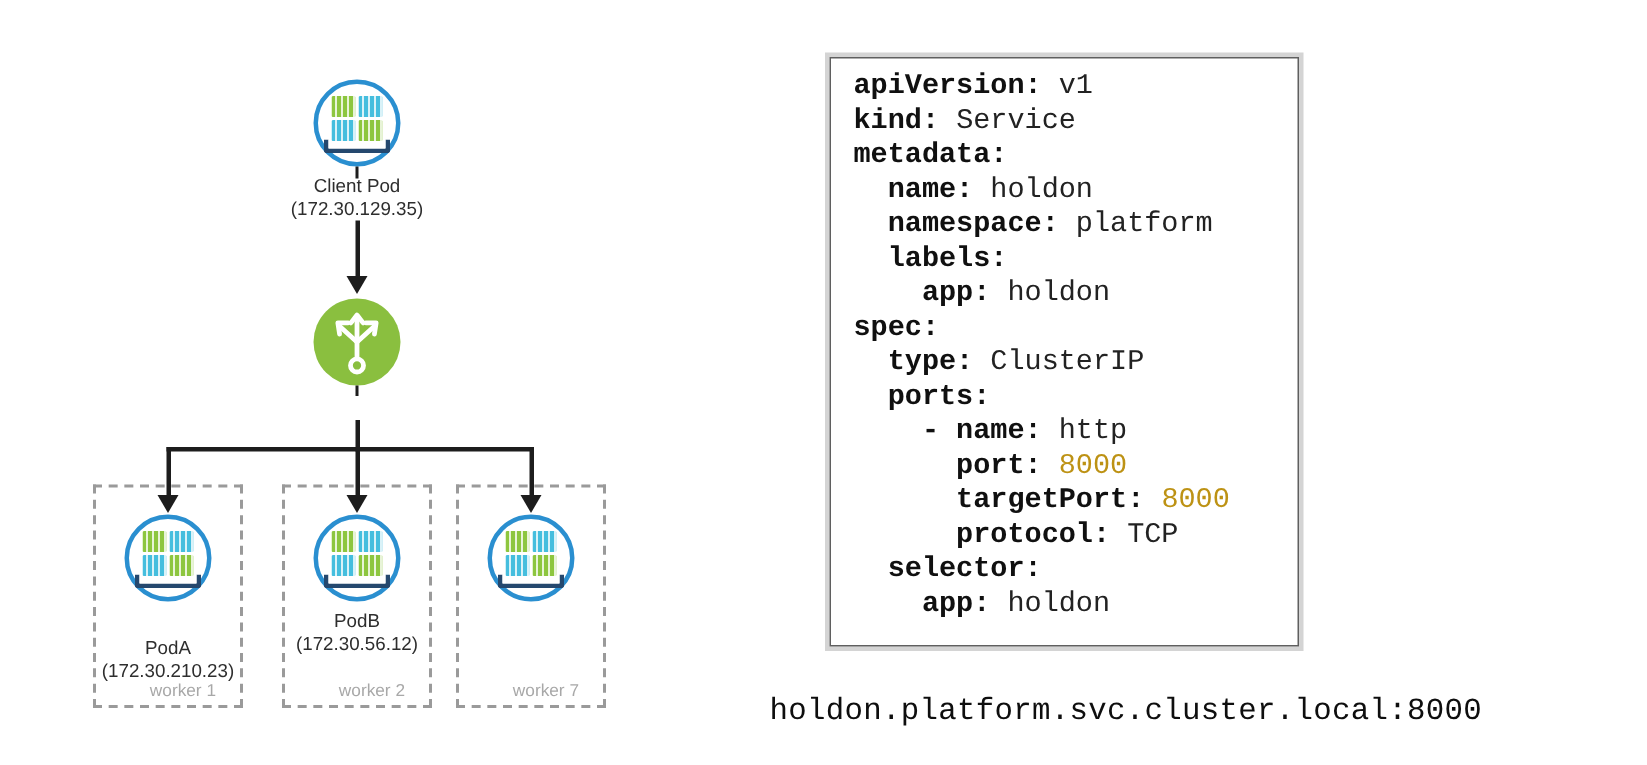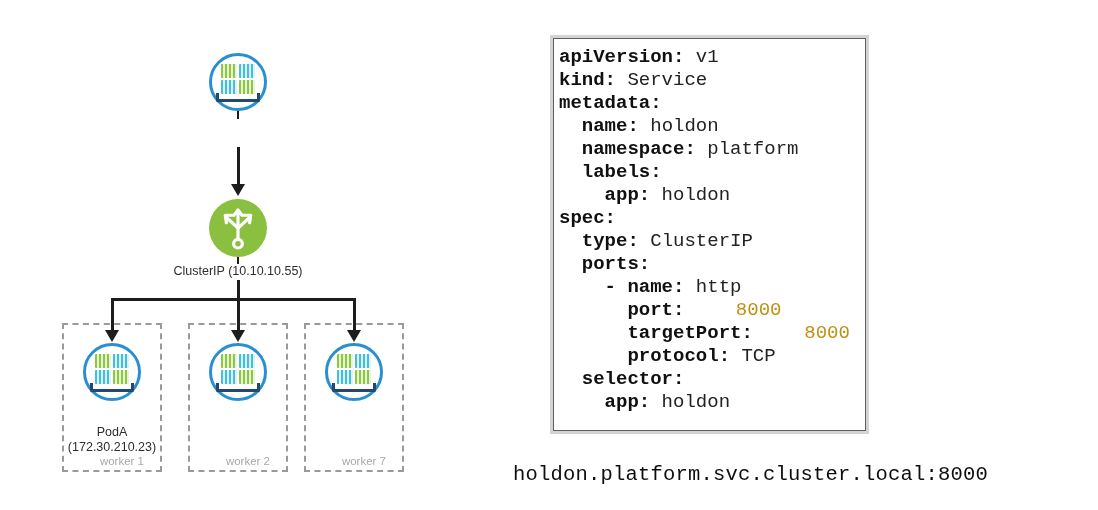--- a/index.html
+++ b/index.html
@@ -55,27 +55,27 @@
     position:absolute; right:16px; bottom:3px; font-size:11.5px;
     color:var(--worker-gray);
   }
   
   .yaml-box {
     position:absolute; left:553px; top:38px; width:313px; height:393px;
     box-sizing:border-box; background:#fff;
     border:1px solid #5f5f5f; box-shadow:0 0 0 3px #d4d4d4;
   }
   .yaml-code {
-    margin:0; padding:7px 6px 0 5px; white-space:pre;
+    margin:0; padding:7px 6px 0 15px; white-space:pre;
     font-family:"Liberation Mono", monospace; font-size:19px; line-height:23px;
     color:#1c1c1c;
   }
   .s-k { font-weight:bold; color:#101010; }
   .s-v { color:#222; }
-  .s-n { color:var(--port-number-gold);margin-left:40px; }
+  .s-n { color:var(--port-number-gold); }
   
   .caption {
     position:absolute; left:513px; top:463px;
     font-family:"Liberation Mono", monospace; font-size:20.5px; color:#0e0e0e;
     letter-spacing:0.2px; white-space:pre;text-align:center;
   }
 </style>
 </head>
 <body>
 
@@ -84,40 +84,43 @@
   <div class="pod-circle" style="left:209px; top:53px;">
     <div class="containers">
       <div class="sq g"></div>
       <div class="sq c"></div>
       <div class="sq c"></div>
       <div class="sq g"></div>
     </div>
     <div class="bracket"></div>
   </div>
   <div class="tick" style="left:236.5px; top:111px; height:8px;"></div>
+  <div class="node-label" style="left:158px; top:117px; width:160px;">
+    <div>Client Pod</div>
+    <div>(172.30.129.35)</div>
+  </div>
 
   <div class="vline" style="left:236.5px; top:147px; height:38px;"></div>
   <div class="arrowhead" style="left:231px; top:184px;"></div>
 
   <div class="svc-circle" style="left:209px; top:199px;">
     <svg viewBox="0 0 100 100">
       <g stroke="#ffffff" stroke-width="5.5" fill="none" stroke-linecap="round" stroke-linejoin="round">
         <circle cx="50" cy="77" r="7.5"></circle>
         <path d="M50 69 L50 48"></path>
         <path d="M50 48 L50 22"></path>
         <path d="M50 50 L30 32"></path>
         <path d="M50 50 L70 32"></path>
         <path d="M43 28 L50 19 L57 28"></path>
         <path d="M40 28 L28 28 L30 41"></path>
         <path d="M60 28 L72 28 L70 41"></path>
       </g>
     </svg>
   </div>
   <div class="tick" style="left:236.5px; top:257px; height:7px;"></div>
-  <div class="node-label" style="left:148px; top:264px; width:180px;">ClusterIP (10.10.10.55)</div>
 
   <div class="vline" style="left:236.5px; top:280px; height:21px;"></div>
   <div class="hline" style="left:110.5px; top:298px; width:245px;"></div>
   <div class="vline" style="left:110.5px; top:298px; height:33px;"></div>
   <div class="vline" style="left:236.5px; top:298px; height:33px;"></div>
   <div class="vline" style="left:352.5px; top:298px; height:33px;"></div>
   <div class="arrowhead" style="left:105px; top:330px;"></div>
   <div class="arrowhead" style="left:231px; top:330px;"></div>
   <div class="arrowhead" style="left:347px; top:330px;"></div>
 
@@ -147,20 +150,24 @@
 
   <div class="pod-circle" style="left:209px; top:343px;">
     <div class="containers">
       <div class="sq g"></div>
       <div class="sq c"></div>
       <div class="sq c"></div>
       <div class="sq g"></div>
     </div>
     <div class="bracket"></div>
   </div>
+  <div class="node-label" style="left:178px; top:407px; width:120px;">
+    <div>PodB</div>
+    <div>(172.30.56.12)</div>
+  </div>
 
   <div class="pod-circle" style="left:325px; top:343px;">
     <div class="containers">
       <div class="sq g"></div>
       <div class="sq c"></div>
       <div class="sq c"></div>
       <div class="sq g"></div>
     </div>
     <div class="bracket"></div>
   </div>

